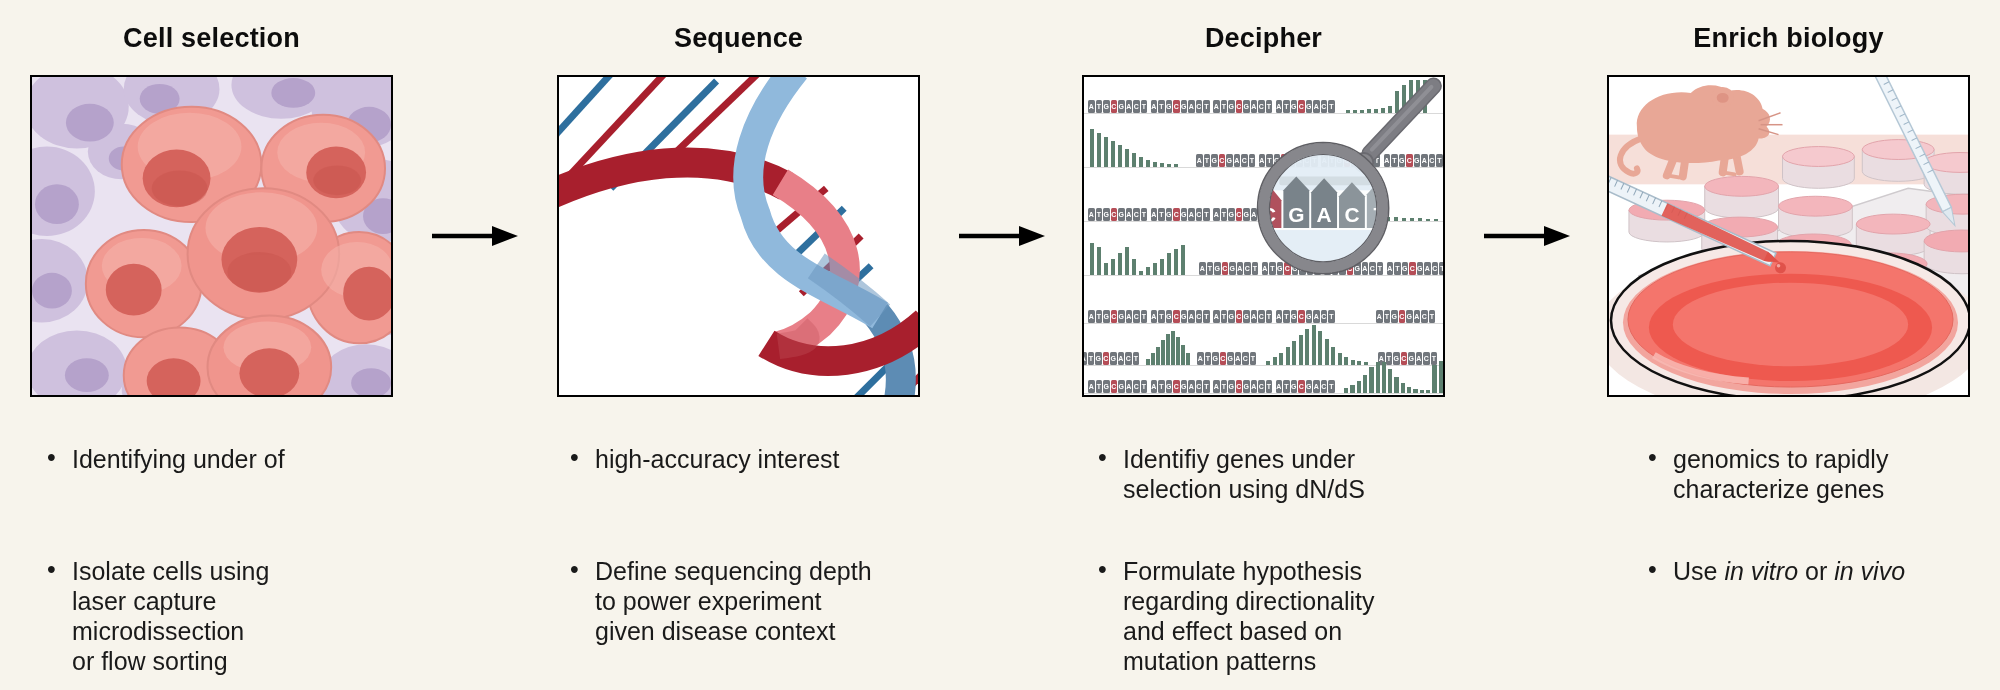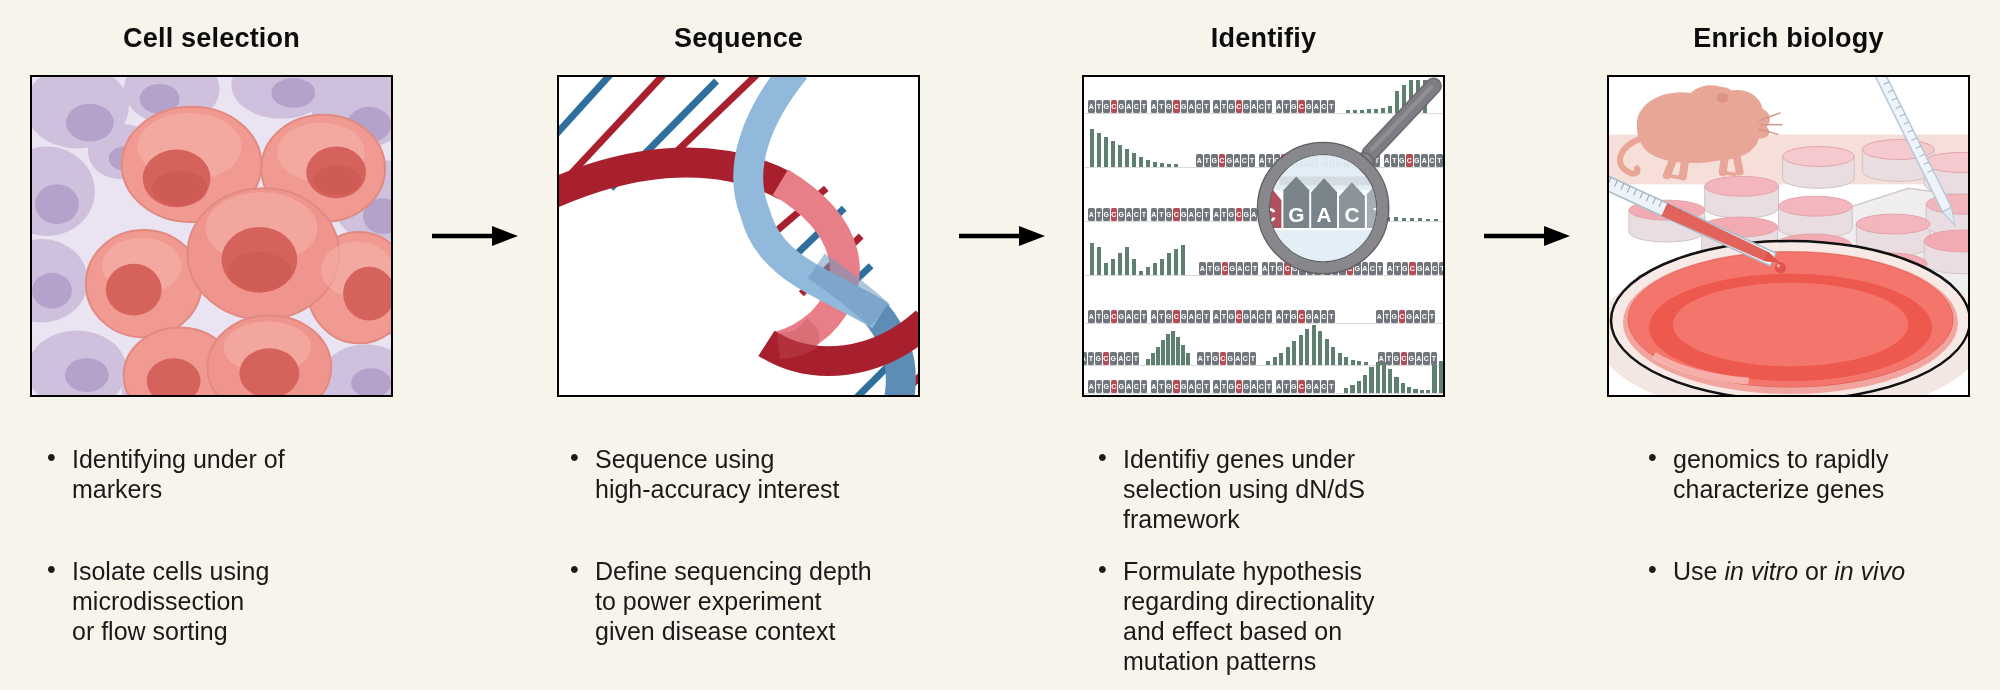--- a/index.html
+++ b/index.html
@@ -32,21 +32,21 @@
   .rline{position:absolute;left:0;width:100%;height:1px;}
   #magnifier-svg{position:absolute;left:0;top:0;z-index:2;}
 </style>
 </head>
 <body>
 
 <div id="canvas">
 
   <div class="ptitle" style="left:30px">Cell selection</div>
   <div class="ptitle" style="left:557px">Sequence</div>
-  <div class="ptitle" style="left:1082px">Identifiy</div>
+  <div class="ptitle" style="left:1082px">Decipher</div>
   <div class="ptitle" style="left:1607px">Enrich biology</div>
 
   <div class="pbox" style="left:30px">
     <svg width="359" height="318" viewBox="0 0 360 320" preserveAspectRatio="none">
       <rect x="0" y="0" width="360" height="320" fill="#eae3f1"></rect>
 
       <g fill="#cfc1de">
         <ellipse cx="45" cy="30" rx="52" ry="42"></ellipse>
           <ellipse cx="140" cy="12" rx="48" ry="36"></ellipse>
         <ellipse cx="250" cy="8" rx="50" ry="34"></ellipse>
@@ -626,46 +626,44 @@
       <polygon points="61,2 87,12 61,22" fill="#000"></polygon>
   </svg>
   <svg class="flow-arrow" style="left:1483px" width="88" height="24" viewBox="0 0 88 24">
     <line x1="1" y1="12" x2="64" y2="12" stroke="#000" stroke-width="4.5"></line>
       <polygon points="61,2 87,12 61,22" fill="#000"></polygon>
   </svg>
 
   <div class="bullet" style="left:72px;top:444px">
     <span class="dot">•</span>
     <div class="bl">Identifying under of</div>
-    <div class="bl">markers</div>
   </div>
   <div class="bullet" style="left:72px;top:556px">
     <span class="dot">•</span>
     <div class="bl">Isolate cells using</div>
+    <div class="bl">laser capture</div>
     <div class="bl">microdissection</div>
     <div class="bl">or flow sorting</div>
   </div>
 
   <div class="bullet" style="left:595px;top:444px">
     <span class="dot">•</span>
-    <div class="bl">Sequence using</div>
     <div class="bl">high-accuracy interest</div>
   </div>
   <div class="bullet" style="left:595px;top:556px">
     <span class="dot">•</span>
     <div class="bl">Define sequencing depth</div>
     <div class="bl">to power experiment</div>
     <div class="bl">given disease context</div>
   </div>
 
   <div class="bullet" style="left:1123px;top:444px">
     <span class="dot">•</span>
     <div class="bl">Identifiy genes under</div>
     <div class="bl">selection using dN/dS</div>
-    <div class="bl">framework</div>
   </div>
   <div class="bullet" style="left:1123px;top:556px">
     <span class="dot">•</span>
     <div class="bl">Formulate hypothesis</div>
     <div class="bl">regarding directionality</div>
     <div class="bl">and effect based on</div>
     <div class="bl">mutation patterns</div>
   </div>
 
   <div class="bullet" style="left:1673px;top:444px">

